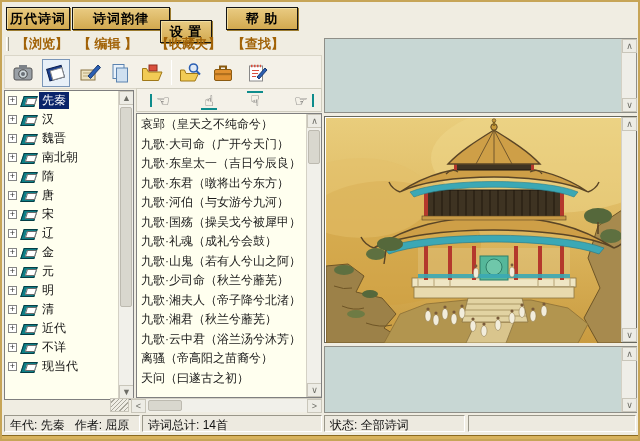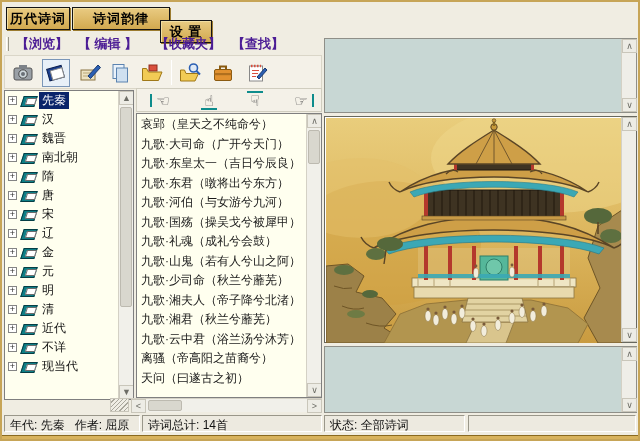--- a/index.html
+++ b/index.html
@@ -8,21 +8,21 @@
   .frame{position:absolute;inset:0;border:2px solid #C7A557;pointer-events:none;z-index:50;}
   .bottomstrip{position:absolute;left:0;right:0;bottom:0;height:6px;background:#D8B35E;border-top:1px solid #8a6a20;z-index:40;}
 
   
   .menubtn{position:absolute;top:7px;height:23px;background:linear-gradient(#E9CB82,#D2A94F);
     border:1px solid #141414;box-shadow:inset 1px 1px 0 #F2DFA2,1px 1px 0 #9c7c30;
     color:#000;font-weight:bold;font-size:13px;text-align:center;line-height:21px;cursor:default;letter-spacing:1px;}
   
   .tabbar{position:absolute;left:4px;top:35px;width:316px;height:19px;}
   .grip{position:absolute;left:2px;top:2px;width:3px;height:14px;border-left:1px solid #fff;border-right:1px solid #9a978a;}
-  .tab{position:absolute;top:0;font-size:13px;font-weight:bold;color:#4c1d95;white-space:nowrap;}
+  .tab{position:absolute;top:0;font-size:13px;font-weight:bold;color:#a16207;white-space:nowrap;}
 
   
   .toolbar{position:absolute;left:4px;top:55px;width:318px;height:34px;background:#F4F1E8;border:1px solid #DAD6C8;}
   .tbtn{position:absolute;top:3px;width:28px;height:28px;display:flex;align-items:center;justify-content:center;}
   .tbtn.pressed{border:1px solid #7a96b8;background:#E8F0F8;}
   .tsep{position:absolute;top:4px;width:1px;height:25px;background:#bdb9ab;border-right:1px solid #fff;}
 
   
   .tree{position:absolute;left:4px;top:90px;width:130px;height:310px;background:#FFFFEF;border:1px solid #7f7f7f;overflow:hidden;}
   .titem{position:relative;height:19px;display:flex;align-items:center;padding-left:3px;}
@@ -68,20 +68,21 @@
 </head>
 <body>
 
 <div id="win">
   <div class="frame"></div>
   <div class="bottomstrip"></div>
 
   <div class="menubtn" style="left:6px;width:64px;">历代诗词</div>
   <div class="menubtn" style="left:72px;width:98px;">诗词韵律</div>
   <div class="menubtn" style="left:160px;width:52px;margin-top:13px;">设 置</div>
+  <div class="menubtn" style="left:226px;width:72px;">帮 助</div>
 
   <div class="tabbar">
     <div class="grip"></div>
     <div class="tab" style="left:12px;">【浏览】</div>
     <div class="tab" style="left:74px;">【 编辑 】</div>
     <div class="tab" style="left:152px;">【收藏夹】</div>
     <div class="tab" style="left:228px;">【查找】</div>
   </div>
 
   <div class="toolbar">

